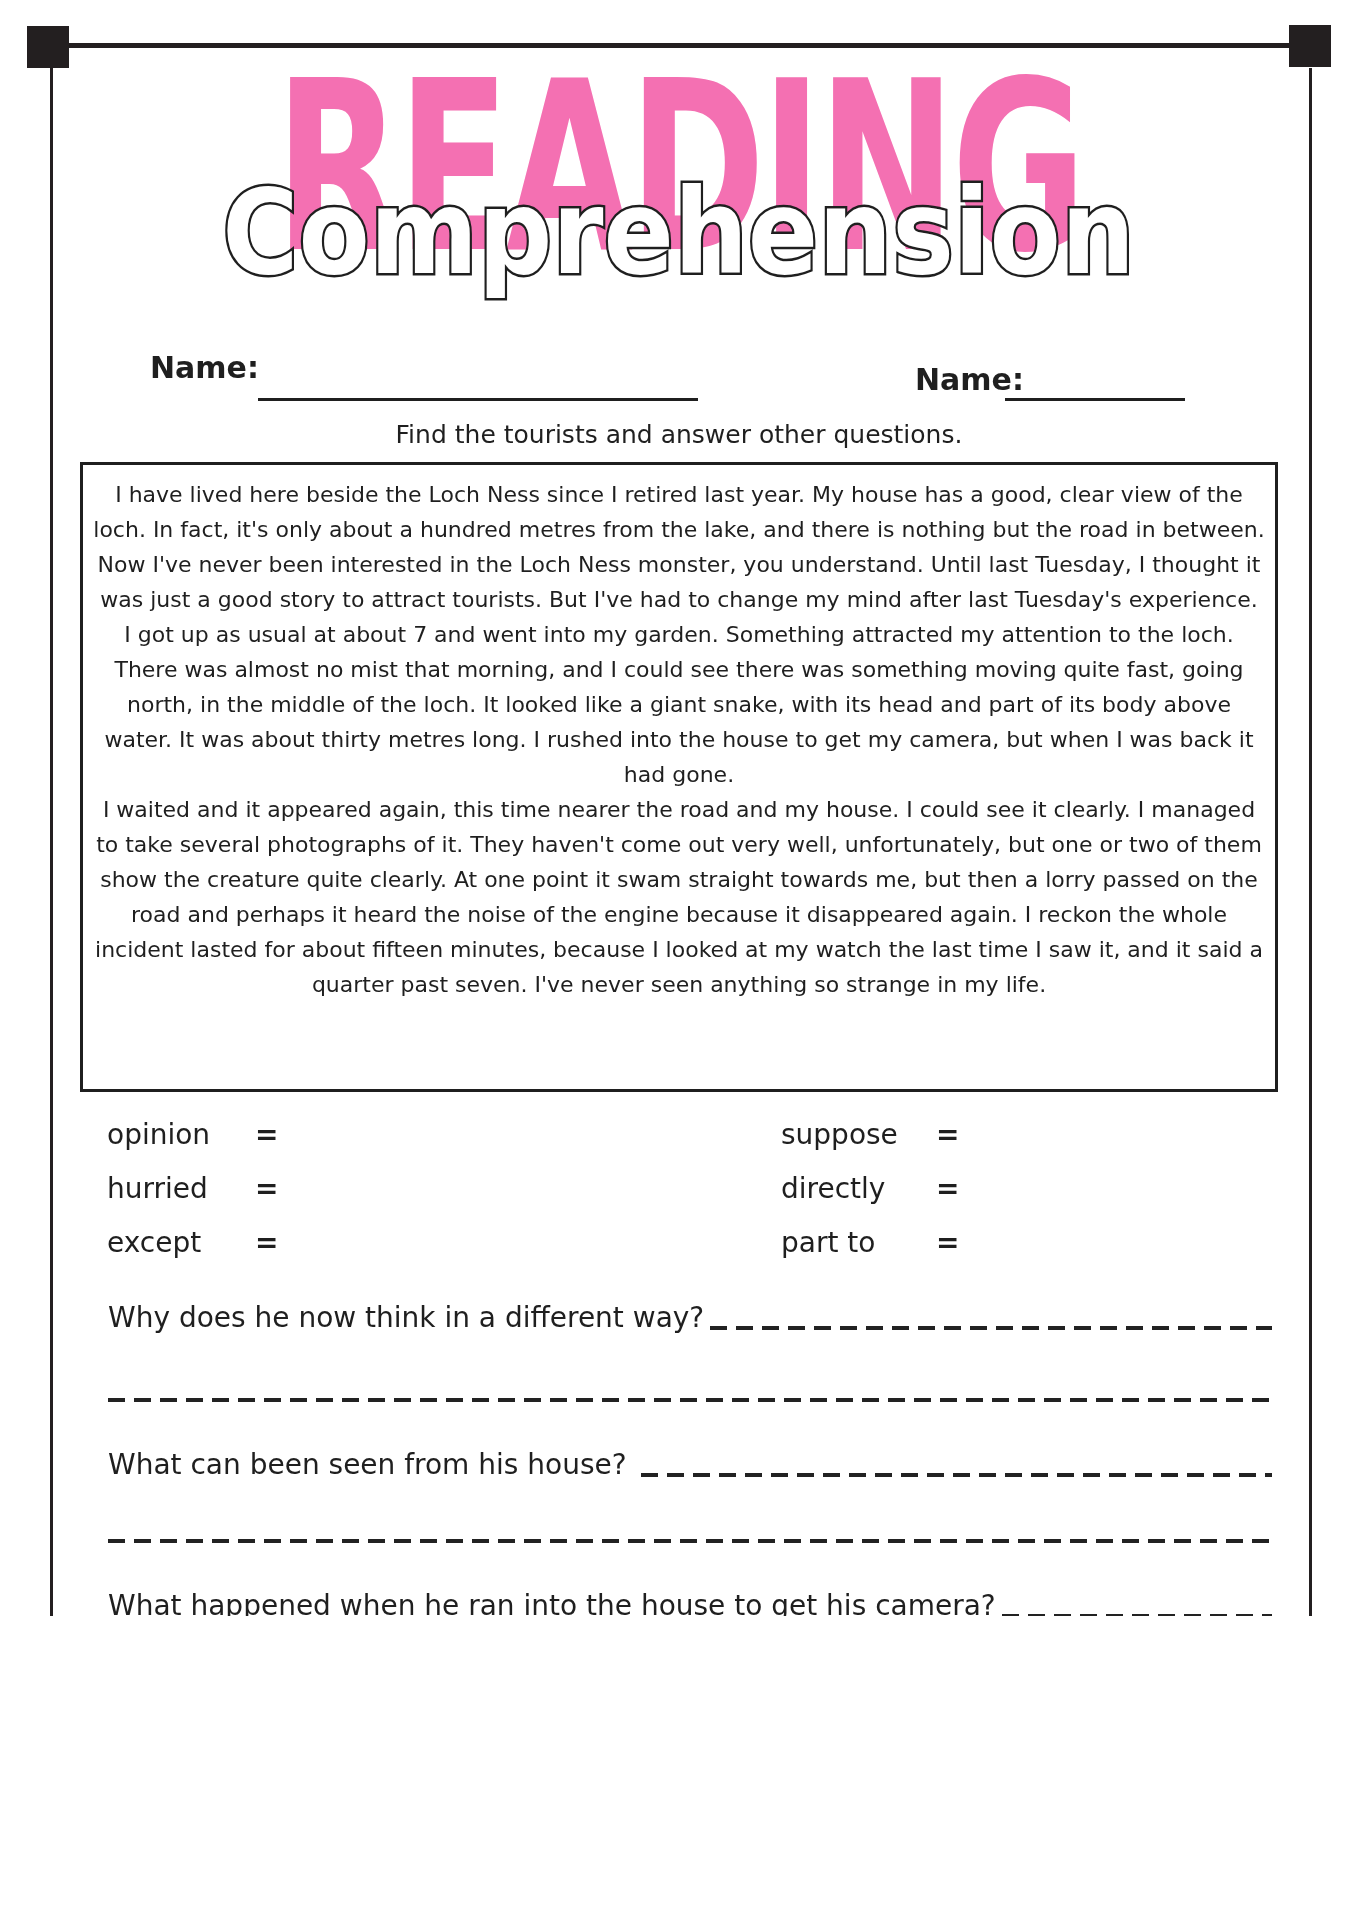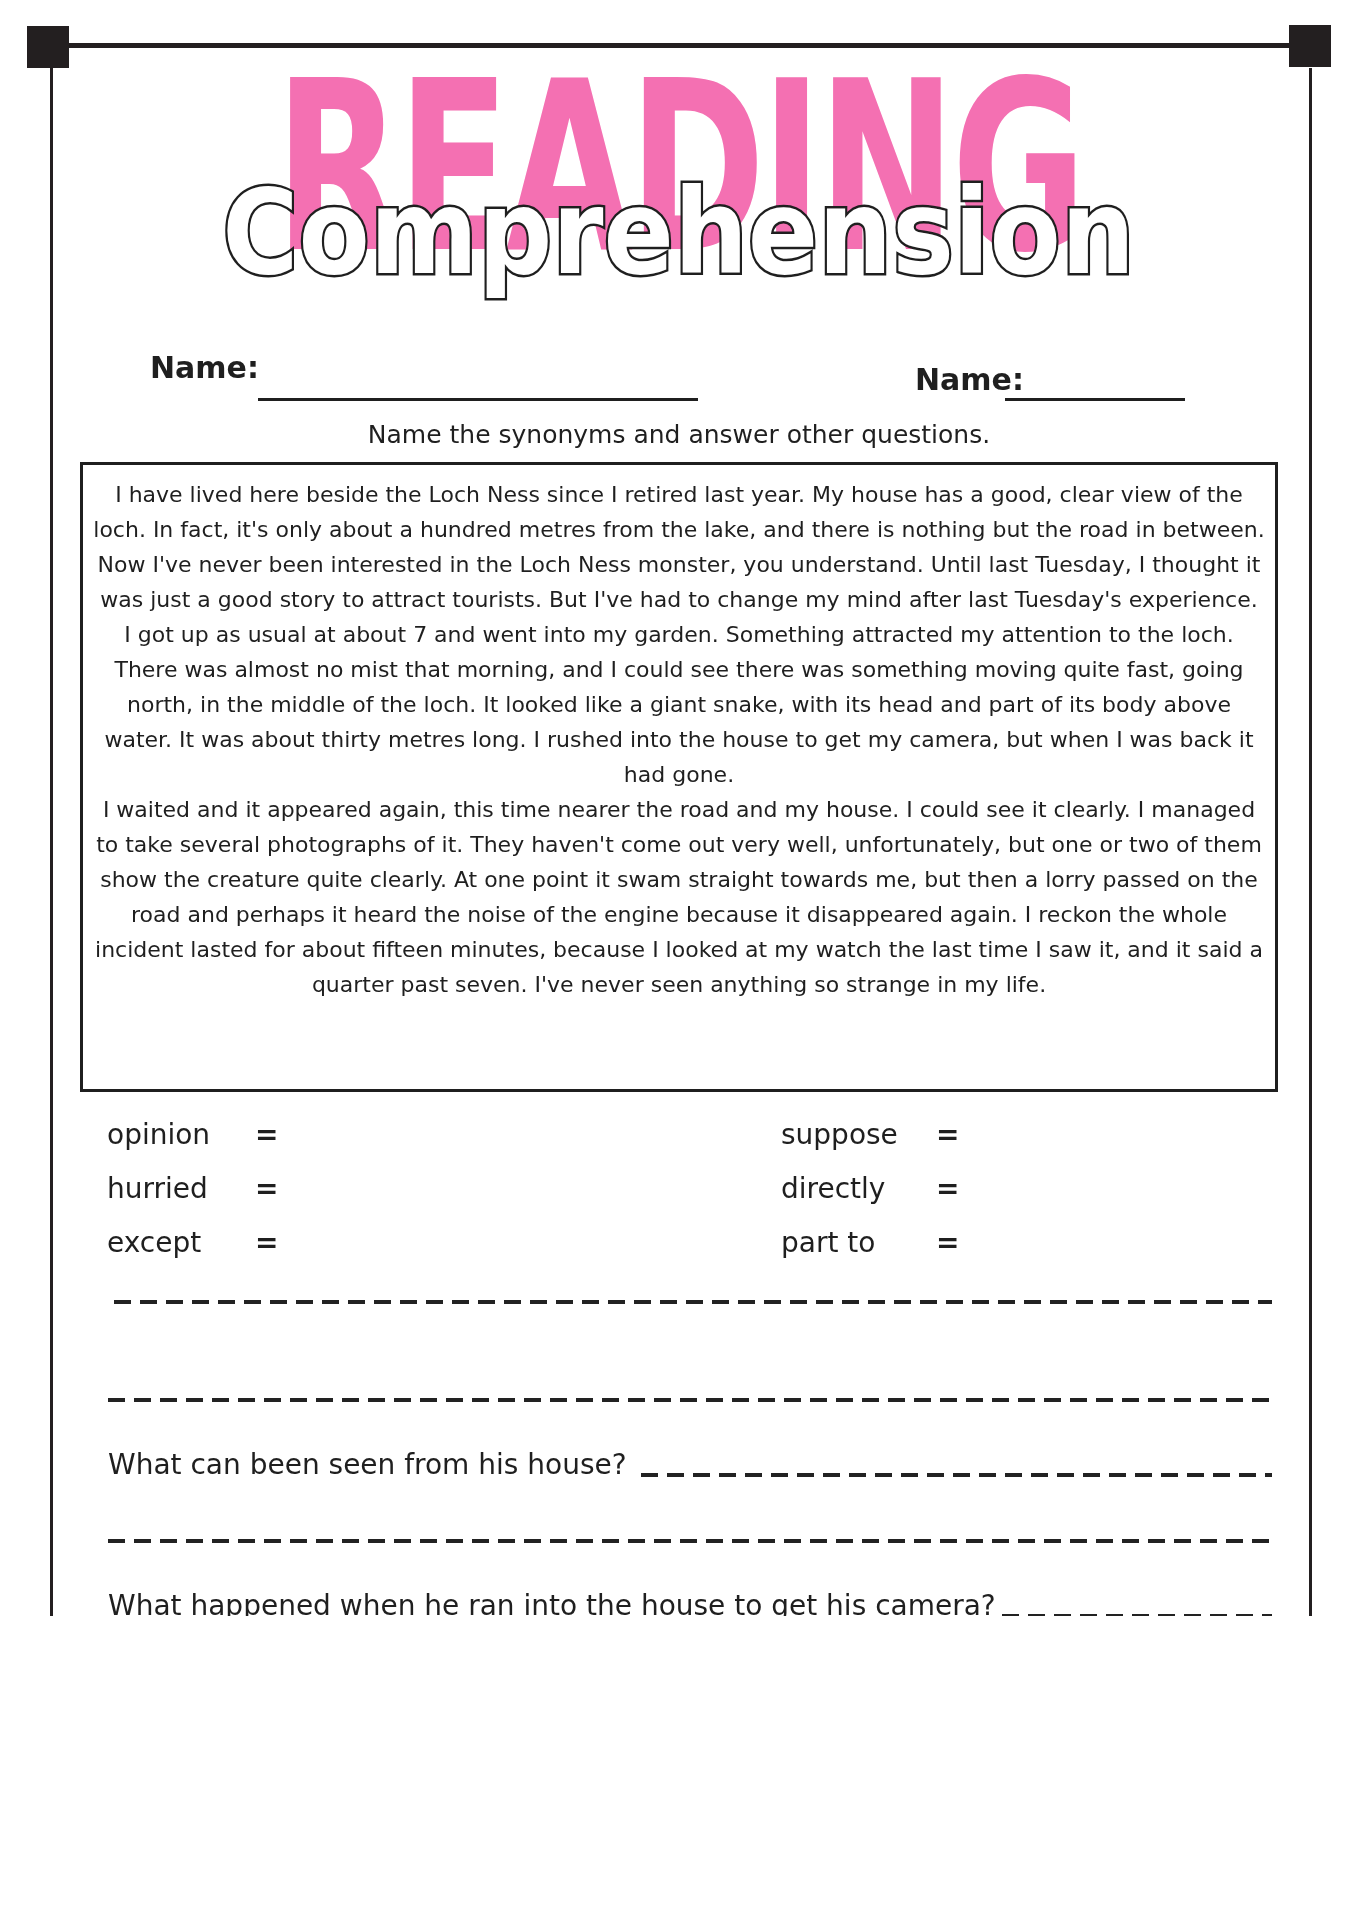--- a/index.html
+++ b/index.html
@@ -113,21 +113,21 @@
   </div>
   <div class="title-comp">
     <span>Comprehension</span>
   </div>
 
   <div class="name-label">Name:</div>
   <div class="name-line"></div>
   <div class="date-label">Name:</div>
   <div class="date-line"></div>
 
-  <div class="instruction">Name the synonyms and answer other questions.</div>
+  <div class="instruction">Find the tourists and answer other questions.</div>
 
   <div class="passage-box">
     <p>I have lived here beside the Loch Ness since I retired last year. My house has a good, clear view of the loch. In fact, it's only about a hundred metres from the lake, and there is nothing but the road in between. Now I've never been interested in the Loch Ness monster, you understand. Until last Tuesday, I thought it was just a good story to attract tourists. But I've had to change my mind after last Tuesday's experience.</p>
     <p>I got up as usual at about 7 and went into my garden. Something attracted my attention to the loch. There was almost no mist that morning, and I could see there was something moving quite fast, going north, in the middle of the loch. It looked like a giant snake, with its head and part of its body above water. It was about thirty metres long. I rushed into the house to get my camera, but when I was back it had gone.</p>
     <p>I waited and it appeared again, this time nearer the road and my house. I could see it clearly. I managed to take several photographs of it. They haven't come out very well, unfortunately, but one or two of them show the creature quite clearly. At one point it swam straight towards me, but then a lorry passed on the road and perhaps it heard the noise of the engine because it disappeared again. I reckon the whole incident lasted for about fifteen minutes, because I looked at my watch the last time I saw it, and it said a quarter past seven. I've never seen anything so strange in my life.</p>
   </div>
 
   <span class="syn-word" style="left:107px;top:1118px;">opinion</span>
   <span class="syn-eq" style="left:255px;top:1118px;">=</span>
   <span class="syn-word" style="left:107px;top:1172px;">hurried</span>
@@ -136,20 +136,21 @@
   <span class="syn-eq" style="left:255px;top:1226px;">=</span>
 
   <span class="syn-word" style="left:781px;top:1118px;">suppose</span>
   <span class="syn-eq" style="left:936px;top:1118px;">=</span>
   <span class="syn-word" style="left:781px;top:1172px;">directly</span>
   <span class="syn-eq" style="left:936px;top:1172px;">=</span>
   <span class="syn-word" style="left:781px;top:1226px;">part to</span>
   <span class="syn-eq" style="left:936px;top:1226px;">=</span>
 
   <div class="q-row" style="top:1300px;">
+    <span class="q-text">Why does he now think in a different way?</span>
     <span class="q-blank"></span>
   </div>
   <div class="answer-line" style="top:1398px;"></div>
 
   <div class="q-row" style="top:1447px;">
     <span class="q-text">What can been seen from his house?</span>
     <span class="q-blank" style="margin-left:14px;"></span>
   </div>
   <div class="answer-line" style="top:1539px;"></div>
 

